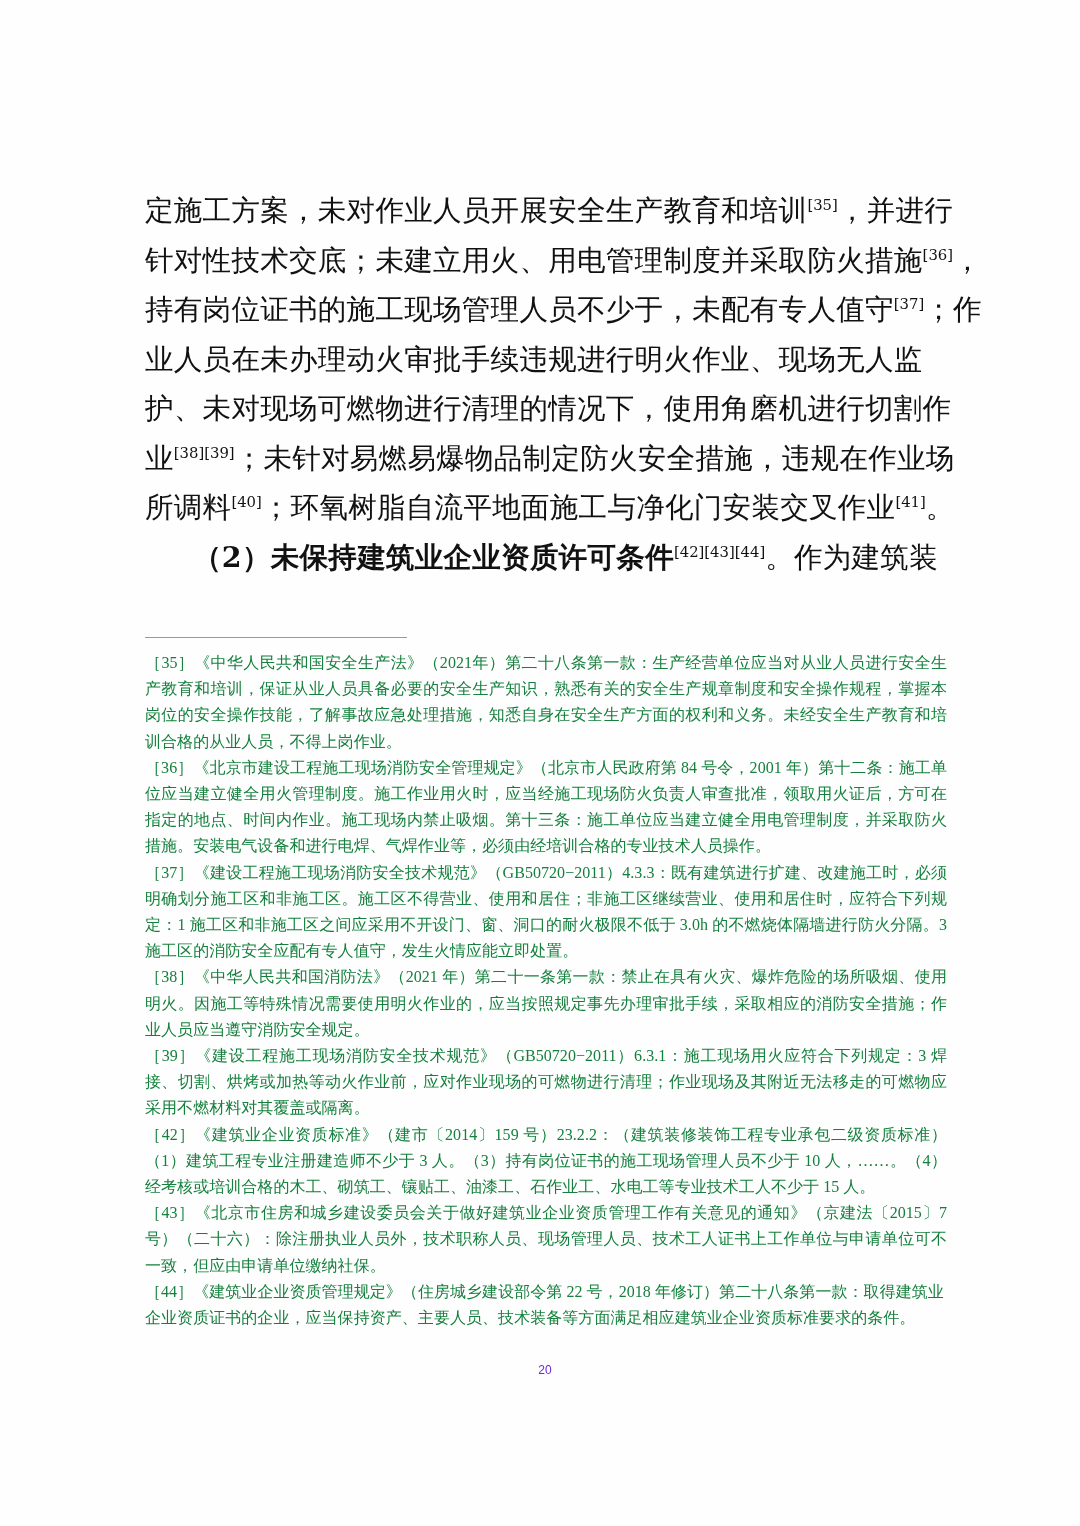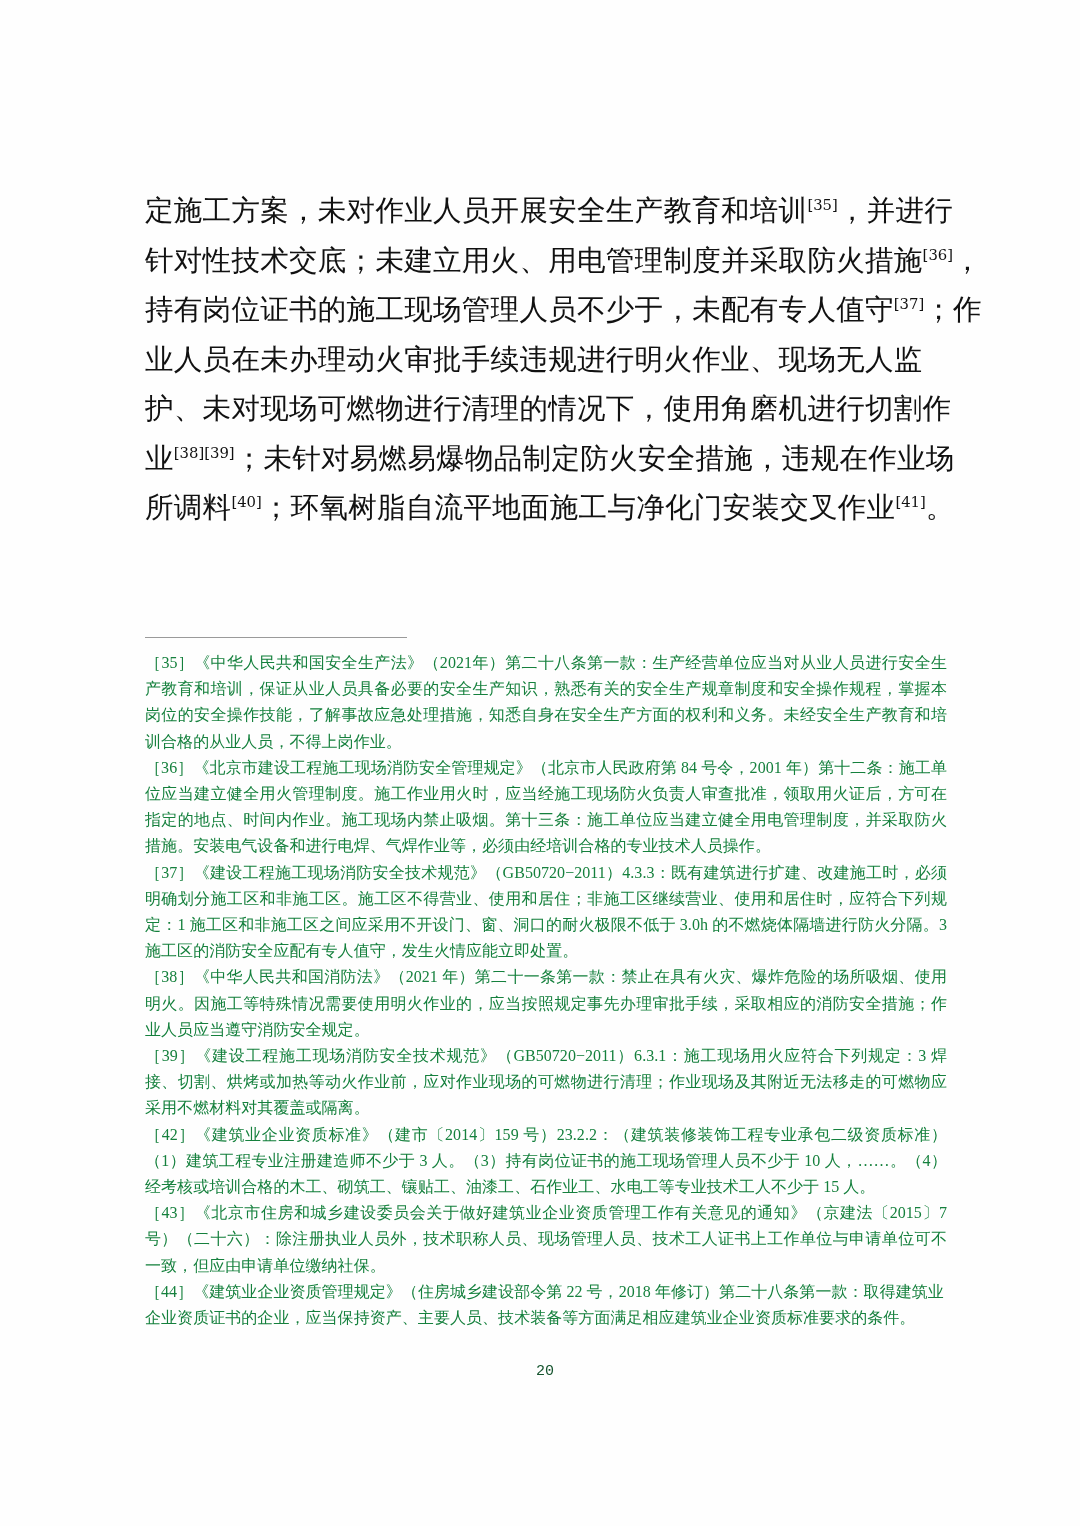--- a/index.html
+++ b/index.html
@@ -96,23 +96,23 @@
 
   .fn-para:last-child { text-align: left; }
 
   
   .page-number {
     position: absolute;
     top: 1363px;
     left: 0;
     width: 800px;
     text-align: center;
-    font-family: Liberation Mono, monospace;
-    font-size: 15px;
-    color: #14532d;
+    font-family: Liberation Sans, sans-serif;
+    font-size: 12px;
+    color: #6d28d9;
   }
 </style>
 </head>
 <body>
 
 <div class="page">
   <div class="page-inner">
 
     <div class="body-block">
 
@@ -123,20 +123,21 @@
       <p class="body-line"><span>持有岗位证书的施工现场管理人员不少于，未配有专人值守</span><sup class="fn">[37]</sup><span>；作</span></p>
 
       <p class="body-line"><span>业人员在未办理动火审批手续违规进行明火作业、现场无人监</span></p>
 
       <p class="body-line"><span>护、未对现场可燃物进行清理的情况下，使用角磨机进行切割作</span></p>
 
       <p class="body-line"><span>业</span><sup class="fn">[38]</sup><sup class="fn">[39]</sup><span>；未针对易燃易爆物品制定防火安全措施，违规在作业场</span></p>
 
       <p class="body-line"><span>所调料</span><sup class="fn">[40]</sup><span>；环氧树脂自流平地面施工与净化门安装交叉作业</span><sup class="fn">[41]</sup><span>。</span></p>
 
+      <p class="body-line indent"><span class="bold-seg" style="font-weight:bold">（2）未保持建筑业企业资质许可条件</span><sup class="fn">[42]</sup><sup class="fn">[43]</sup><sup class="fn">[44]</sup><span>。作为建筑装</span></p>
 
     </div>
 
     <div class="fn-rule"></div>
 
     <div class="footnotes">
 
       <p class="fn-para"><span>［35］</span><span>《中华人民共和国安全生产法》（2021年）第二十八条第一款：生产经营单位应当对从业人员进行安全生产教育和培训，保证从业人员具备必要的安全生产知识，熟悉有关的安全生产规章制度和安全操作规程，掌握本岗位的安全操作技能，了解事故应急处理措施，知悉自身在安全生产方面的权利和义务。未经安全生产教育和培训合格的从业人员，不得上岗作业。</span></p>
 
       <p class="fn-para"><span>［36］</span><span>《北京市建设工程施工现场消防安全管理规定》（北京市人民政府第 84 号令，2001 年）第十二条：施工单位应当建立健全用火管理制度。施工作业用火时，应当经施工现场防火负责人审查批准，领取用火证后，方可在指定的地点、时间内作业。施工现场内禁止吸烟。第十三条：施工单位应当建立健全用电管理制度，并采取防火措施。安装电气设备和进行电焊、气焊作业等，必须由经培训合格的专业技术人员操作。</span></p>

